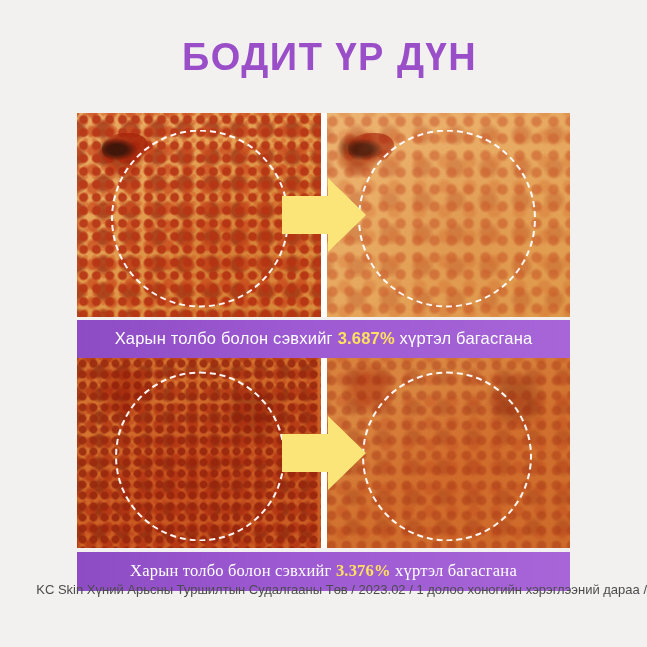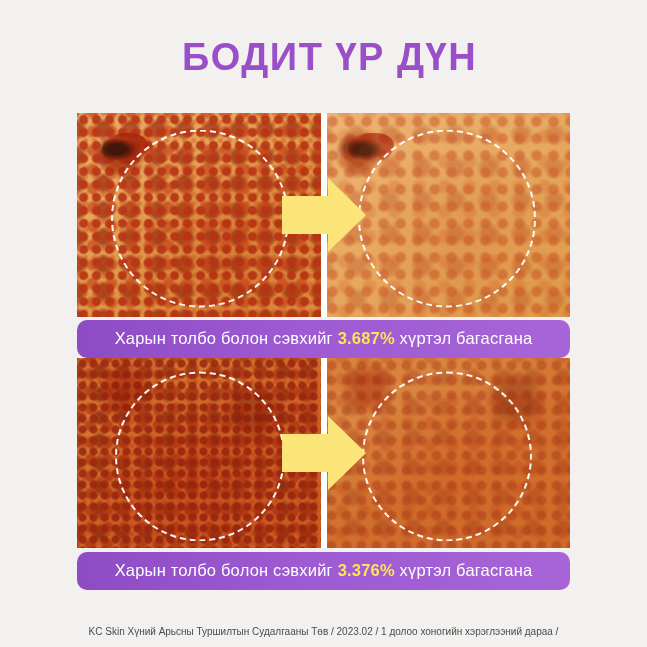--- a/index.html
+++ b/index.html
@@ -170,33 +170,32 @@
   
   .caption-bar{
     width:493px;
     background:linear-gradient(90deg,#8e4cc4 0%,#9d5ad2 45%,#a765d8 100%);
     color:#ffffff;
     font-size:16.5px;
     text-align:center;
     padding:9px 0 10px;
     letter-spacing:.2px;
     white-space:nowrap;
-    border-radius:10px;
   }
   #caption-bar-1{ margin-top:3px; }
-  #caption-bar-2{ margin-top:4px; }
+  #caption-bar-2{ margin-top:4px;font-family:Liberation Serif, serif; }
   .pct{ color:#ffe15d; font-weight:bold; }
 
   
   #footnote{
     position:absolute;
-    top:624px; left:0; width:647px;
-    text-align:center;
+    top:580px; left:0; width:647px;
+    text-align:right;
     color:#4b4b4b;
-    font-size:10px;
+    font-size:13px;
     line-height:1.6;
   }
 </style>
 </head>
 <body>
 
 <div id="page-title">БОДИТ ҮР ДҮН</div>
 
 <div id="compare-block-1" class="compare-block">
 

